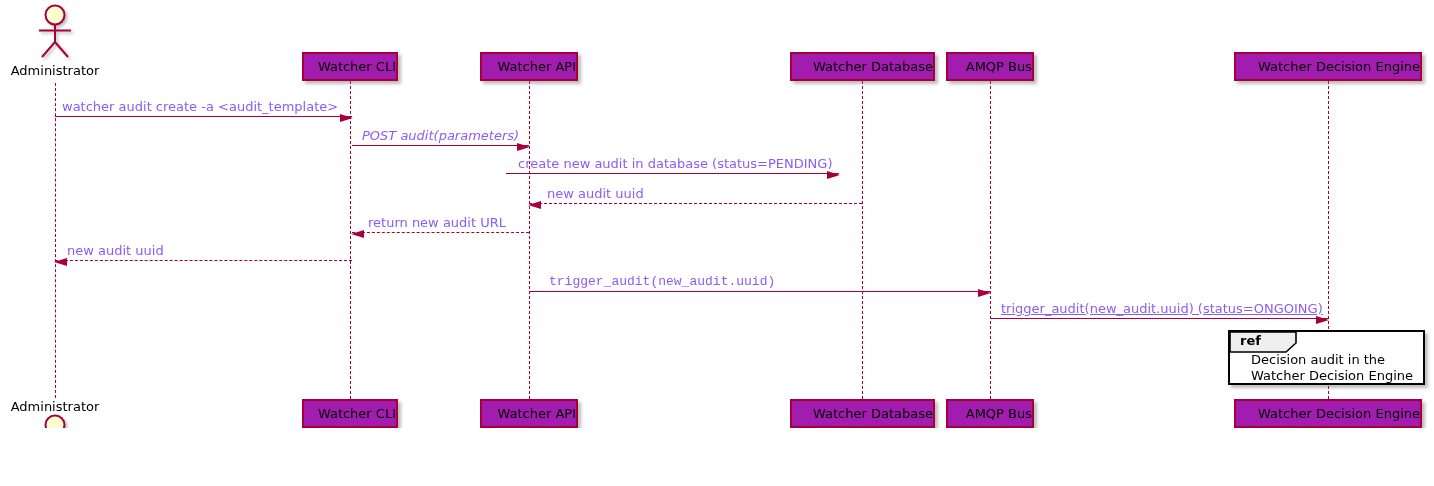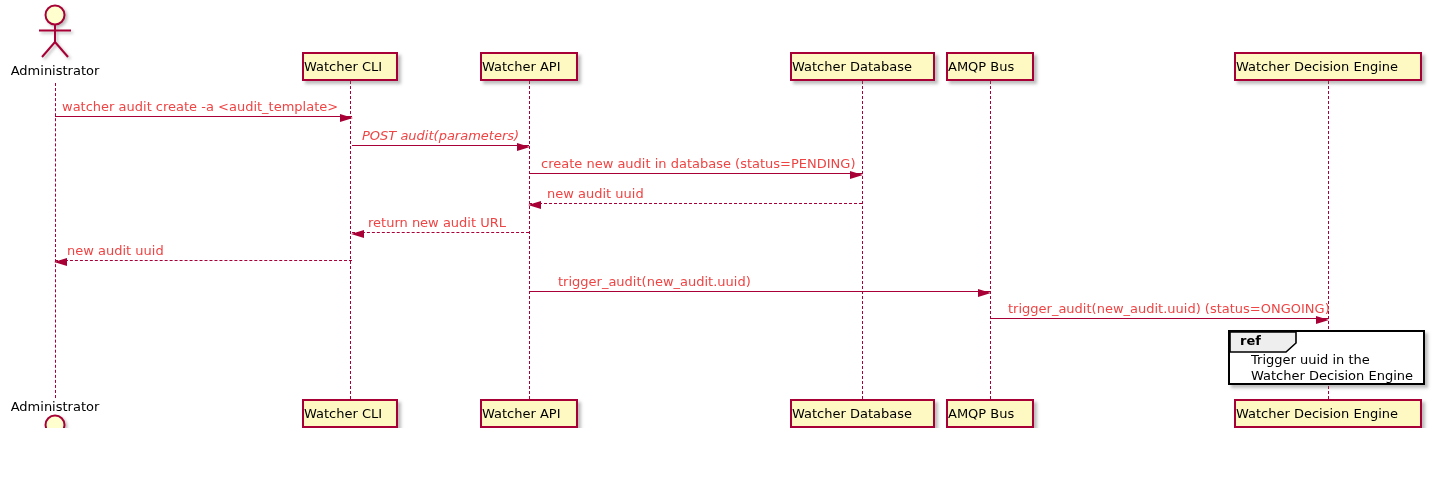--- a/index.html
+++ b/index.html
@@ -4,30 +4,30 @@
 <style>
   html,body{margin:0;padding:0;background:#fff;}
   #stage{
     position:relative;width:1434px;height:428px;background:#fff;overflow:hidden;
     font-family:"DejaVu Sans","Liberation Sans",sans-serif;color:#000;
   }
   
   .lifeline{position:absolute;width:0;border-left:1.2px dashed #A80036;z-index:1;}
   
   .pbox{
-    position:absolute;height:29px;background:#fef9c3;border:2px solid #A80036;
-    box-sizing:border-box;display:flex;align-items:center;justify-content:flex-start;
+    position:absolute;height:29px;background:#a21caf;border:2px solid #A80036;
+    box-sizing:border-box;display:flex;align-items:center;justify-content:flex-end;
     font-size:13px;white-space:nowrap;z-index:3;
     box-shadow:3px 3px 3px rgba(110,110,110,.45);
   }
   .actor-label{position:absolute;width:110px;text-align:center;font-size:13px;z-index:3;}
   .actor-svg{position:absolute;z-index:3;filter:drop-shadow(2px 2px 1.5px rgba(120,120,120,.5));}
   
   .msg{position:absolute;height:16px;z-index:2;}
-  .msg-label{position:absolute;bottom:3px;white-space:nowrap;font-size:13px;color:#ef4444;margin-top:32px;}
+  .msg-label{position:absolute;bottom:3px;white-space:nowrap;font-size:13px;color:#8b5cf6;margin-top:32px;}
   .line{position:absolute;left:0;right:0;bottom:0;height:0;border-top:1.3px solid #A80036;}
   .line.dashed{border-top:1.2px dashed #A80036;}
   .ah{position:absolute;width:0;height:0;border-top:4.5px solid transparent;border-bottom:4.5px solid transparent;}
   .ah-r{right:-1px;bottom:-5px;border-left:13px solid #A80036;}
   .ah-l{left:-1px;bottom:-5px;border-right:13px solid #A80036;}
   
   .refbox{
     position:absolute;left:1228px;top:330px;width:197px;height:55px;background:#fff;
     border:2px solid #000;box-sizing:border-box;z-index:4;
     box-shadow:3px 3px 3px rgba(110,110,110,.45);
@@ -78,21 +78,21 @@
     <div class="line"></div>
     <div class="ah ah-r"></div>
   </div>
 
   <div class="msg" style="left:352px;top:130px;width:177px;font-style:italic;">
     <span class="msg-label" style="left:10px;">POST audit(parameters)</span>
     <div class="line"></div>
     <div class="ah ah-r"></div>
   </div>
 
-  <div class="msg" style="left:529px;top:158px;width:333px;">
+  <div class="msg" style="left:506px;top:158px;width:333px;">
     <span class="msg-label" style="left:12px;">create new audit in database (status=PENDING)</span>
     <div class="line"></div>
     <div class="ah ah-r"></div>
   </div>
 
   <div class="msg" style="left:529px;top:188px;width:333px;">
     <span class="msg-label" style="left:18px;">new audit uuid</span>
     <div class="line dashed"></div>
     <div class="ah ah-l"></div>
   </div>
@@ -103,38 +103,38 @@
     <div class="ah ah-l"></div>
   </div>
 
   <div class="msg" style="left:55px;top:245px;width:297px;">
     <span class="msg-label" style="left:12px;">new audit uuid</span>
     <div class="line dashed"></div>
     <div class="ah ah-l"></div>
   </div>
 
   <div class="msg" style="left:529px;top:276px;width:461px;">
-    <span class="msg-label" style="left:29px;">trigger_audit(new_audit.uuid)</span>
+    <span class="msg-label" style="left:20px;font-family:Liberation Mono, monospace;">trigger_audit(new_audit.uuid)</span>
     <div class="line"></div>
     <div class="ah ah-r"></div>
   </div>
 
   <div class="msg" style="left:990px;top:303px;width:338px;">
-    <span class="msg-label" style="left:18px;">trigger_audit(new_audit.uuid) (status=ONGOING)</span>
+    <span class="msg-label" style="left:11px;text-decoration:underline;">trigger_audit(new_audit.uuid) (status=ONGOING)</span>
     <div class="line"></div>
     <div class="ah ah-r"></div>
   </div>
 
   <div class="refbox">
     <svg class="ref-head" width="70" height="23" viewBox="0 0 70 23">
       <polygon points="1,1 67,1 67,12 57,21 1,21" fill="#EEEEEE" stroke="#000000" stroke-width="1.6"></polygon>
     </svg>
     <span class="ref-kw">ref</span>
     <div class="ref-text">
-      <div>Trigger uuid in the</div>
+      <div>Decision audit in the</div>
       <div>Watcher Decision Engine</div>
     </div>
   </div>
 
   <div class="actor-label" style="left:0px;top:399px;">Administrator</div>
   <svg class="actor-svg" style="left:33px;top:414px;" width="44" height="58" viewBox="0 0 44 58">
     <circle cx="22" cy="11" r="9.5" fill="#FEFECE" stroke="#A80036" stroke-width="2"></circle>
     <line x1="22" y1="20.5" x2="22" y2="38" stroke="#A80036" stroke-width="2"></line>
     <line x1="6" y1="26.5" x2="38" y2="26.5" stroke="#A80036" stroke-width="2"></line>
     <line x1="22" y1="38" x2="9" y2="53" stroke="#A80036" stroke-width="2"></line>

